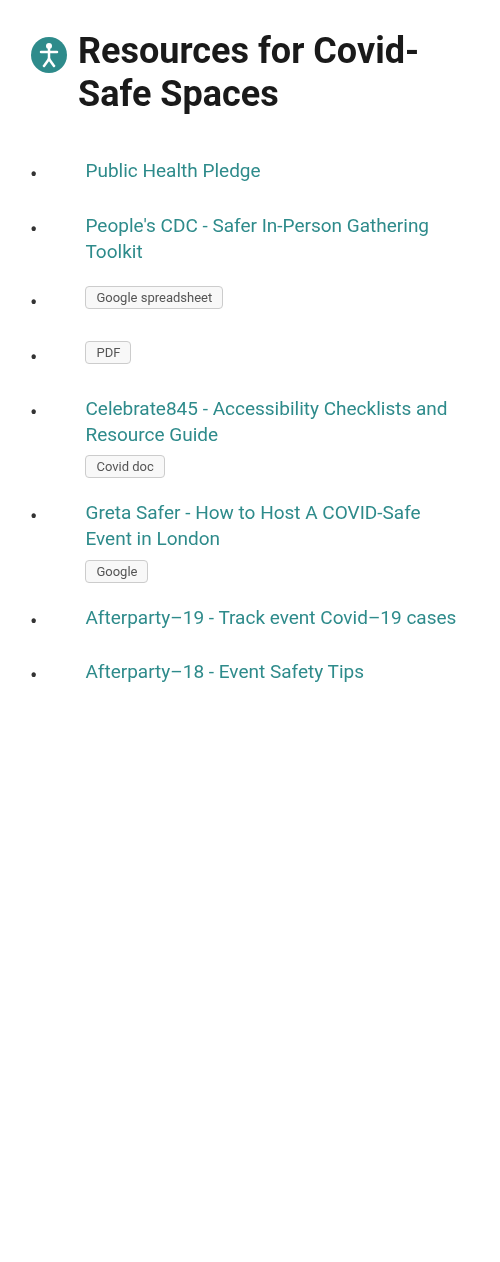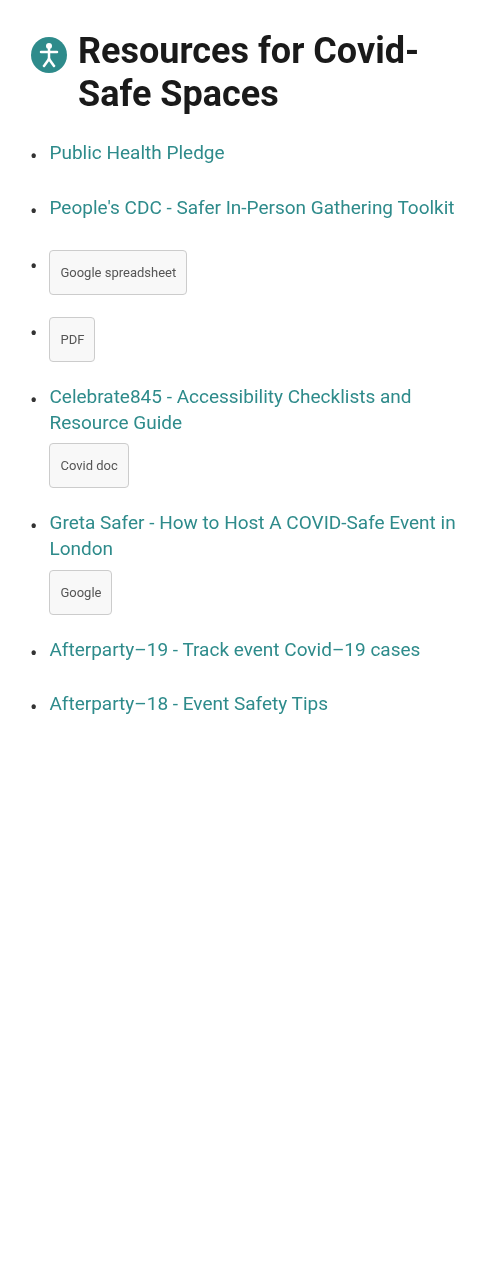--- a/index.html
+++ b/index.html
@@ -14,21 +14,21 @@
       background: #ffffff;
       font-family: -apple-system, BlinkMacSystemFont, 'Segoe UI', Roboto, sans-serif;
       padding: 30px 30px 40px 30px;
       color: #222;
     }
 
     .page-header {
       display: flex;
       align-items: flex-start;
       gap: 10px;
-      margin-bottom: 24px;
+      margin-bottom: 42px;
     }
 
     .accessibility-icon {
       width: 38px;
       height: 38px;
       flex-shrink: 0;
       margin-top: 6px;
     }
 
     .page-title {
@@ -56,34 +56,35 @@
       line-height: 1.4;
       color: #333;
       flex-shrink: 0;
       margin-top: 2px;
     }
 
     .item-content {
       display: flex;
       flex-direction: column;
       gap: 8px;
+      margin-left: 36px;
     }
 
     .item-link {
       font-size: 19px;
       font-weight: 400;
       color: #2e8b8b;
       line-height: 1.35;
       cursor: pointer;
       text-decoration: none;
     }
 
     .tag-badge {
       display: inline-block;
-      padding: 14px 10px;
+      padding: 3px 10px;
       border: 1px solid #ccc;
       border-radius: 4px;
       font-size: 13px;
       color: #555;
       background: #f8f8f8;
       cursor: pointer;
       width: fit-content;
     }
   </style>
 </head>

